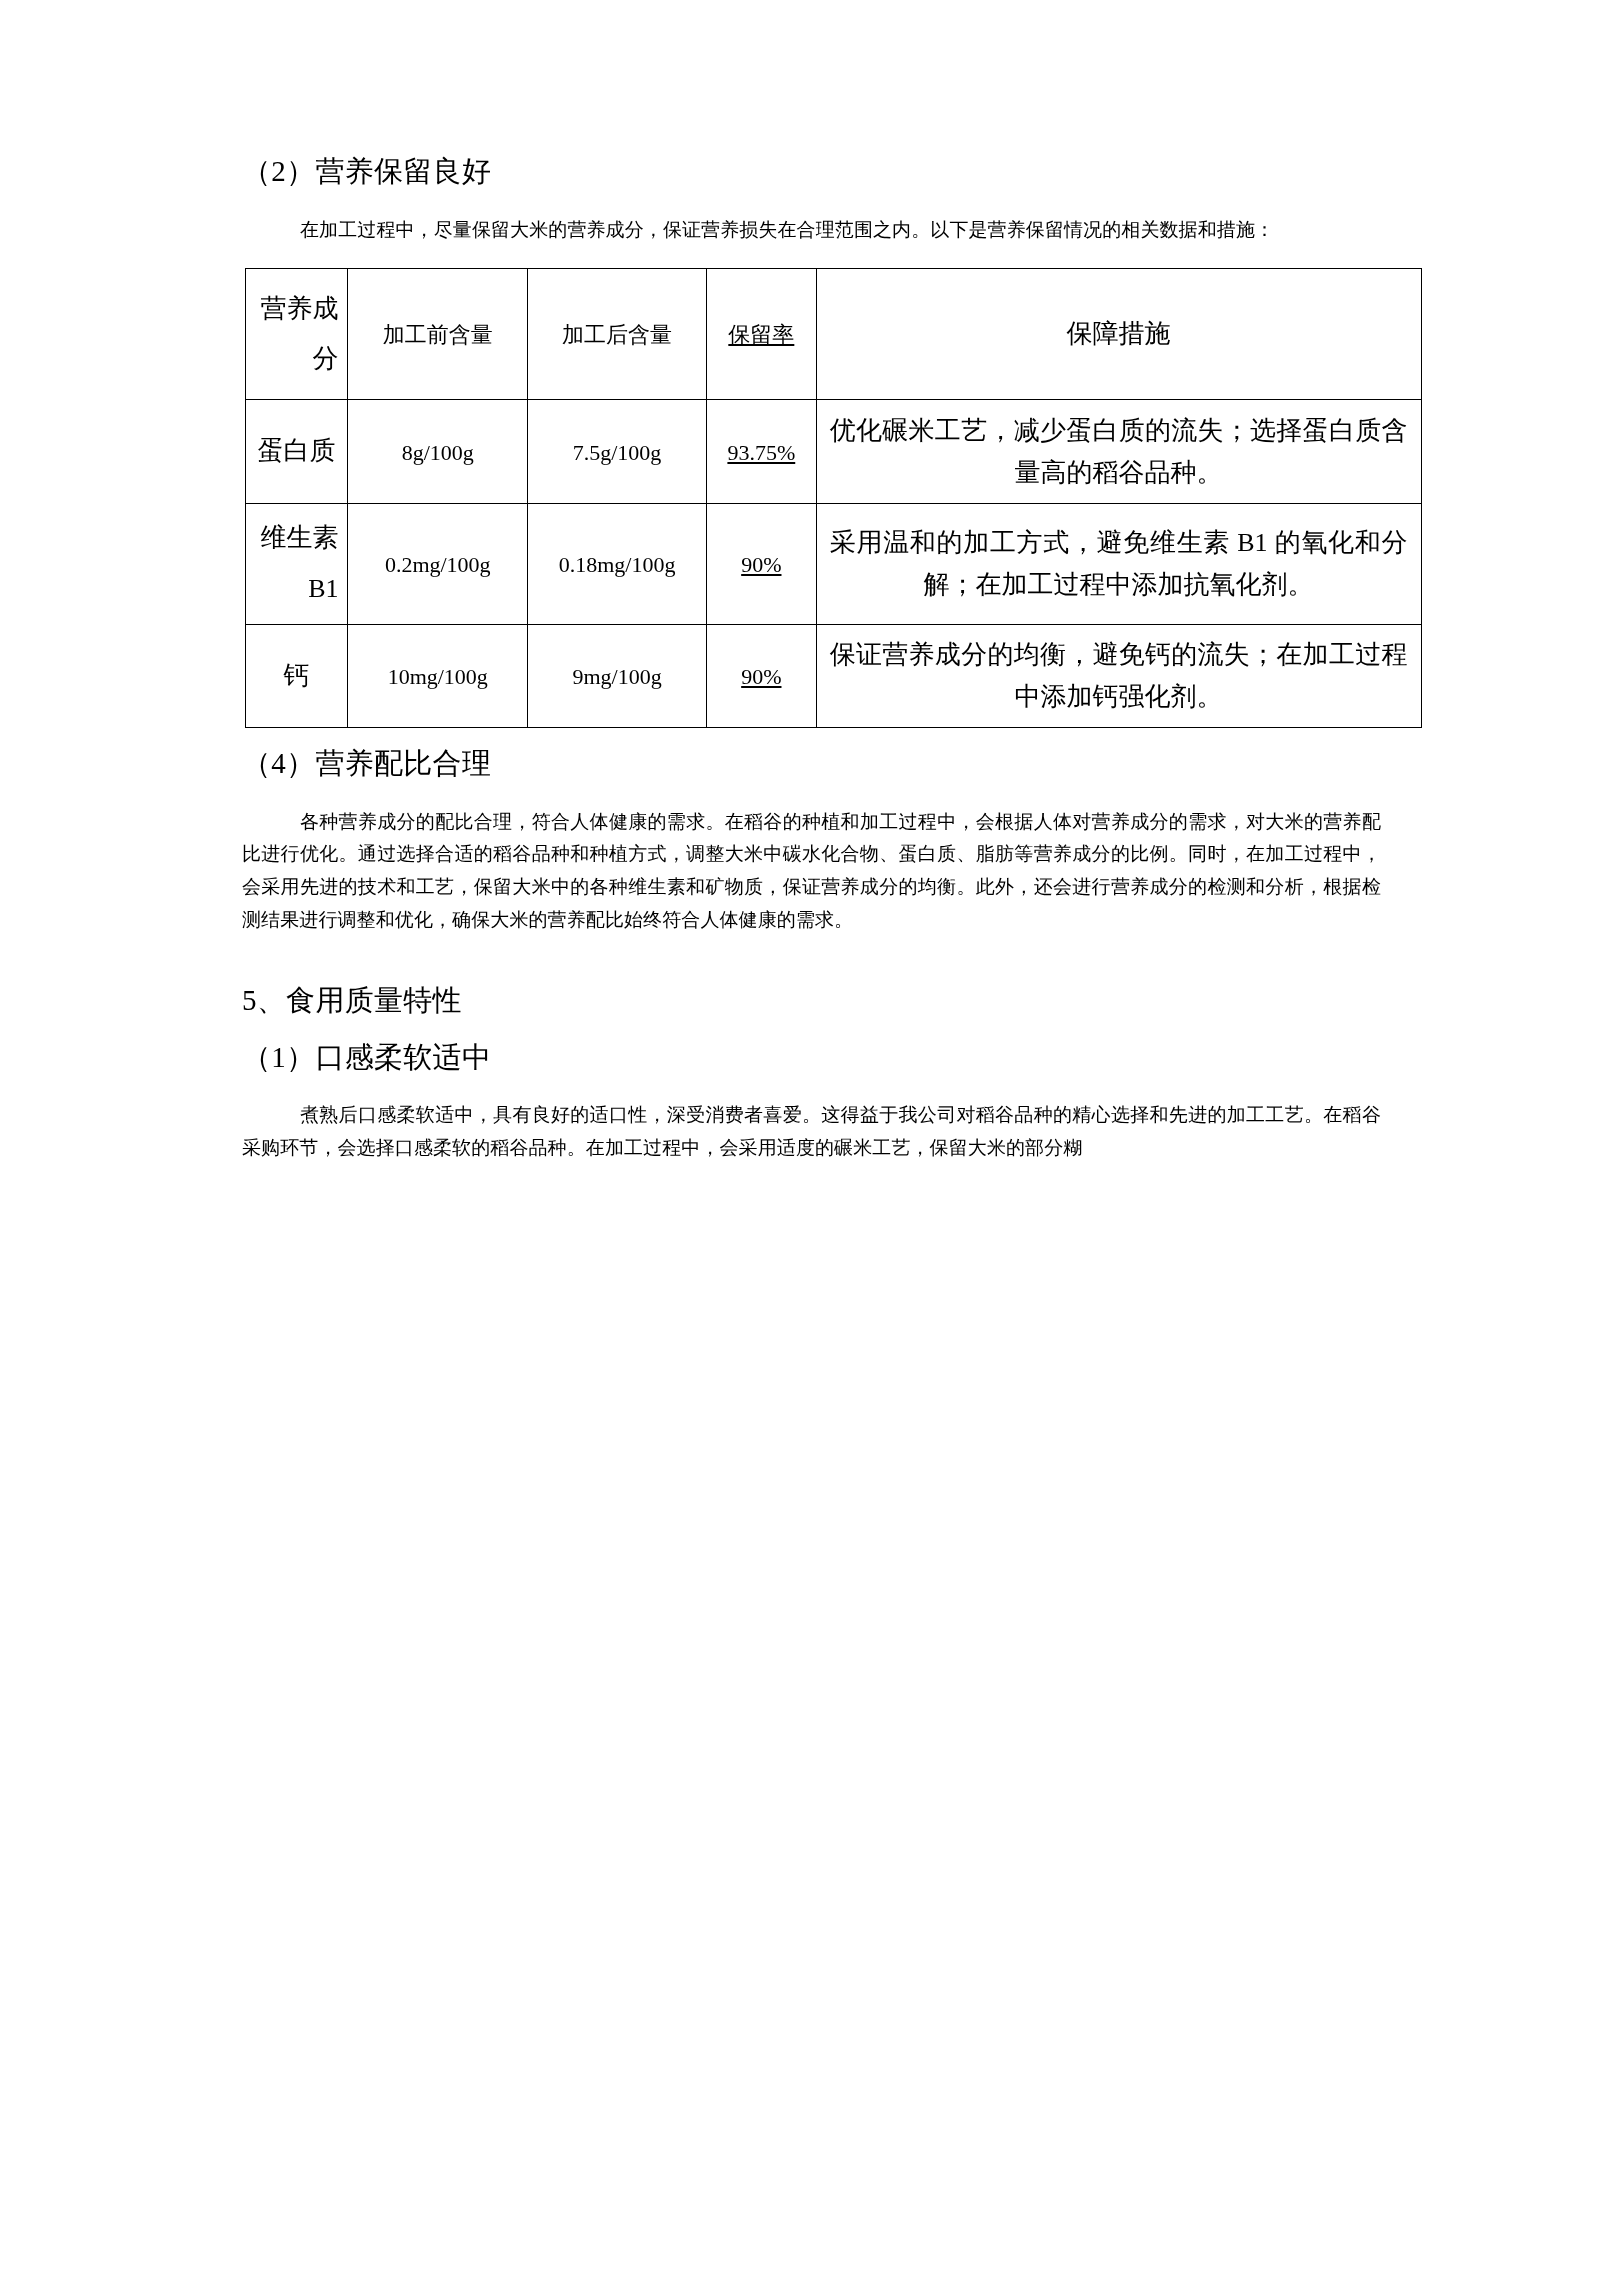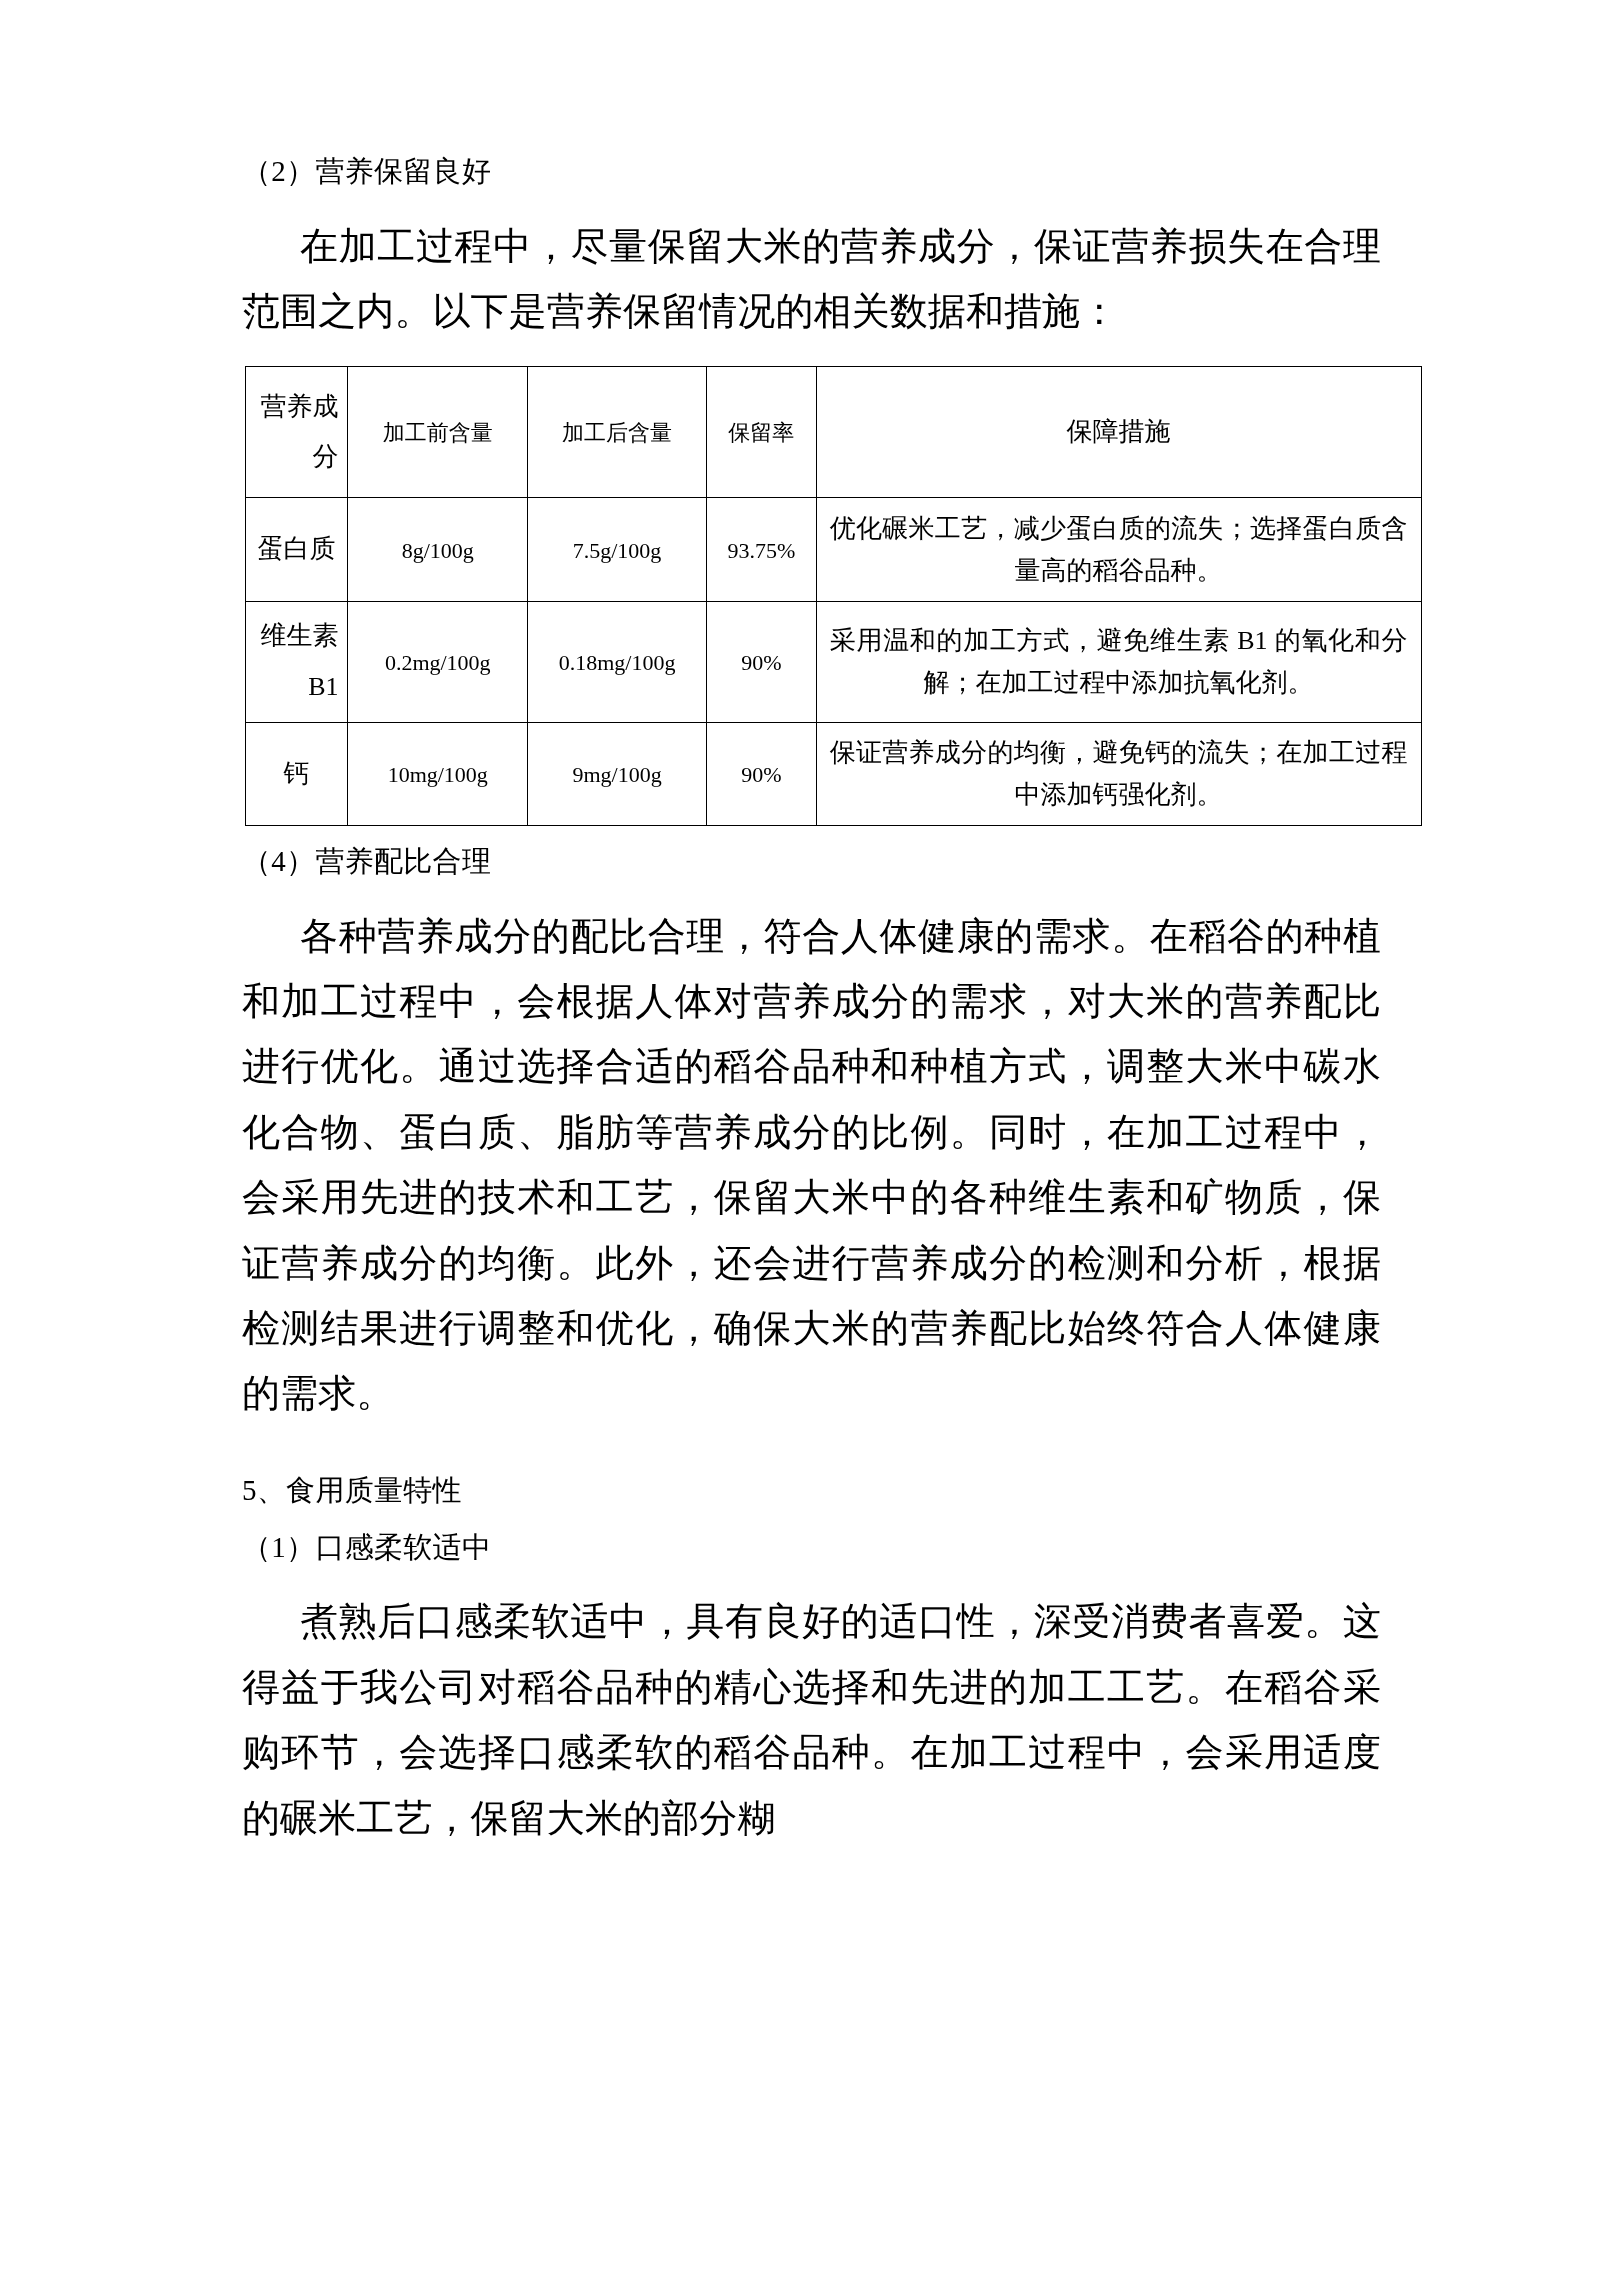--- a/index.html
+++ b/index.html
@@ -30,21 +30,21 @@
 
   
   .heading {
     font-size: 29px;
     line-height: 1.0;
     margin: 0 0 27.5px 0;
     letter-spacing: 0.3px;
     white-space: nowrap;
   }
   .para {
-    font-size: 38px;
+    font-size: 19px;
     line-height: 1.72;
     margin: 0 0 3.9px 0;
     text-align: justify;
     text-align-last: left;
     text-justify: inter-character;
     text-indent: 58px;
     letter-spacing: 0.1px;
   }
   .gap-sm { height: 17px; }
   .gap-lg { height: 46px; }
@@ -61,21 +61,21 @@
     font-size: 26px;
     line-height: 1.62;
     padding: 9.2px 3.9px;
     vertical-align: middle;
     text-align: center;
     word-break: break-all;
   }
   td.c-name    { width: 94px; }
   td.c-before  { width: 171px; }
   td.c-after   { width: 170px; }
-  td.c-rate    { width: 101px; }
+  td.c-rate    { width: 101px; text-decoration: underline; }
   td.c-measure { width: 596px; text-align: center; }
 
   td.c-measure .mline {
     display: block;
     text-align: justify;
     text-align-last: center;
     text-justify: inter-character;
     padding: 0 9.2px;
   }
   tr.hdr td { padding: 14.4px 3.9px; }

